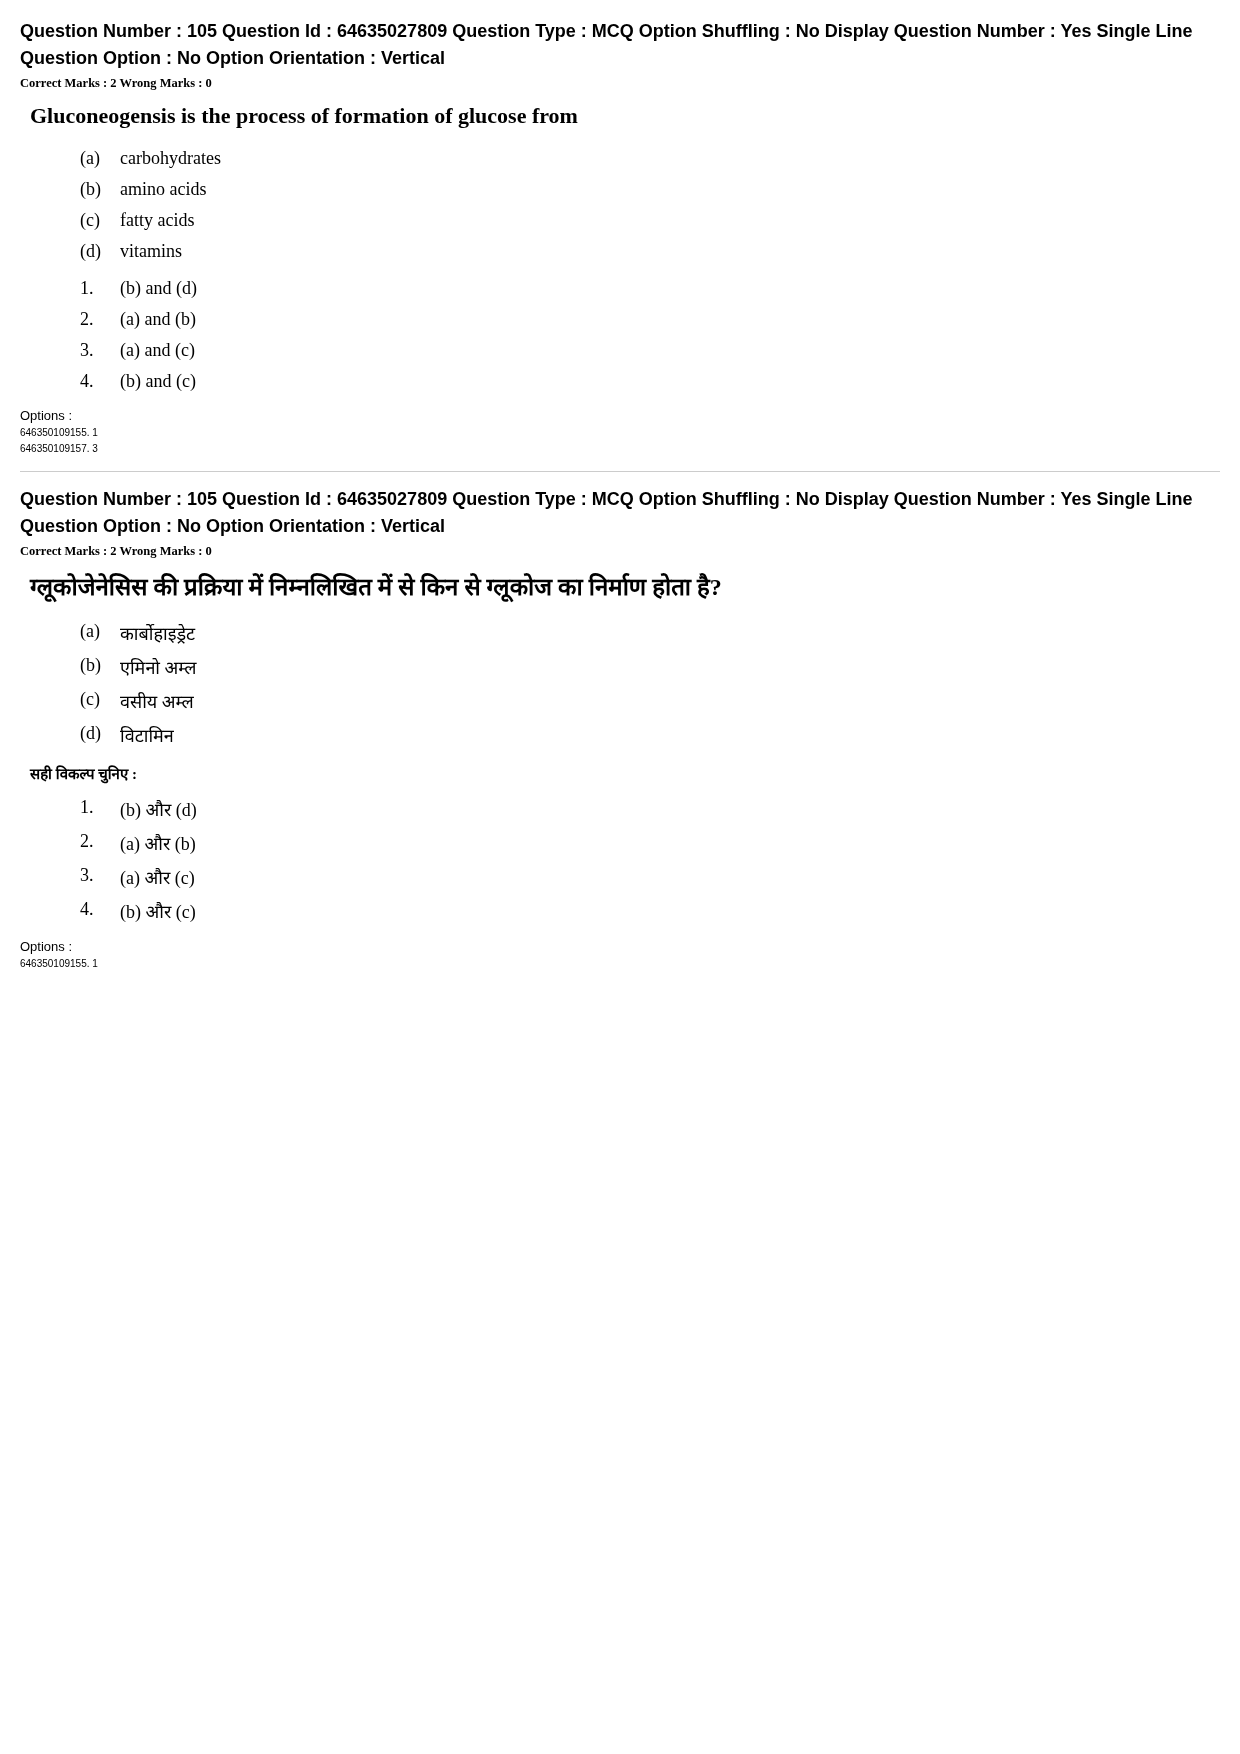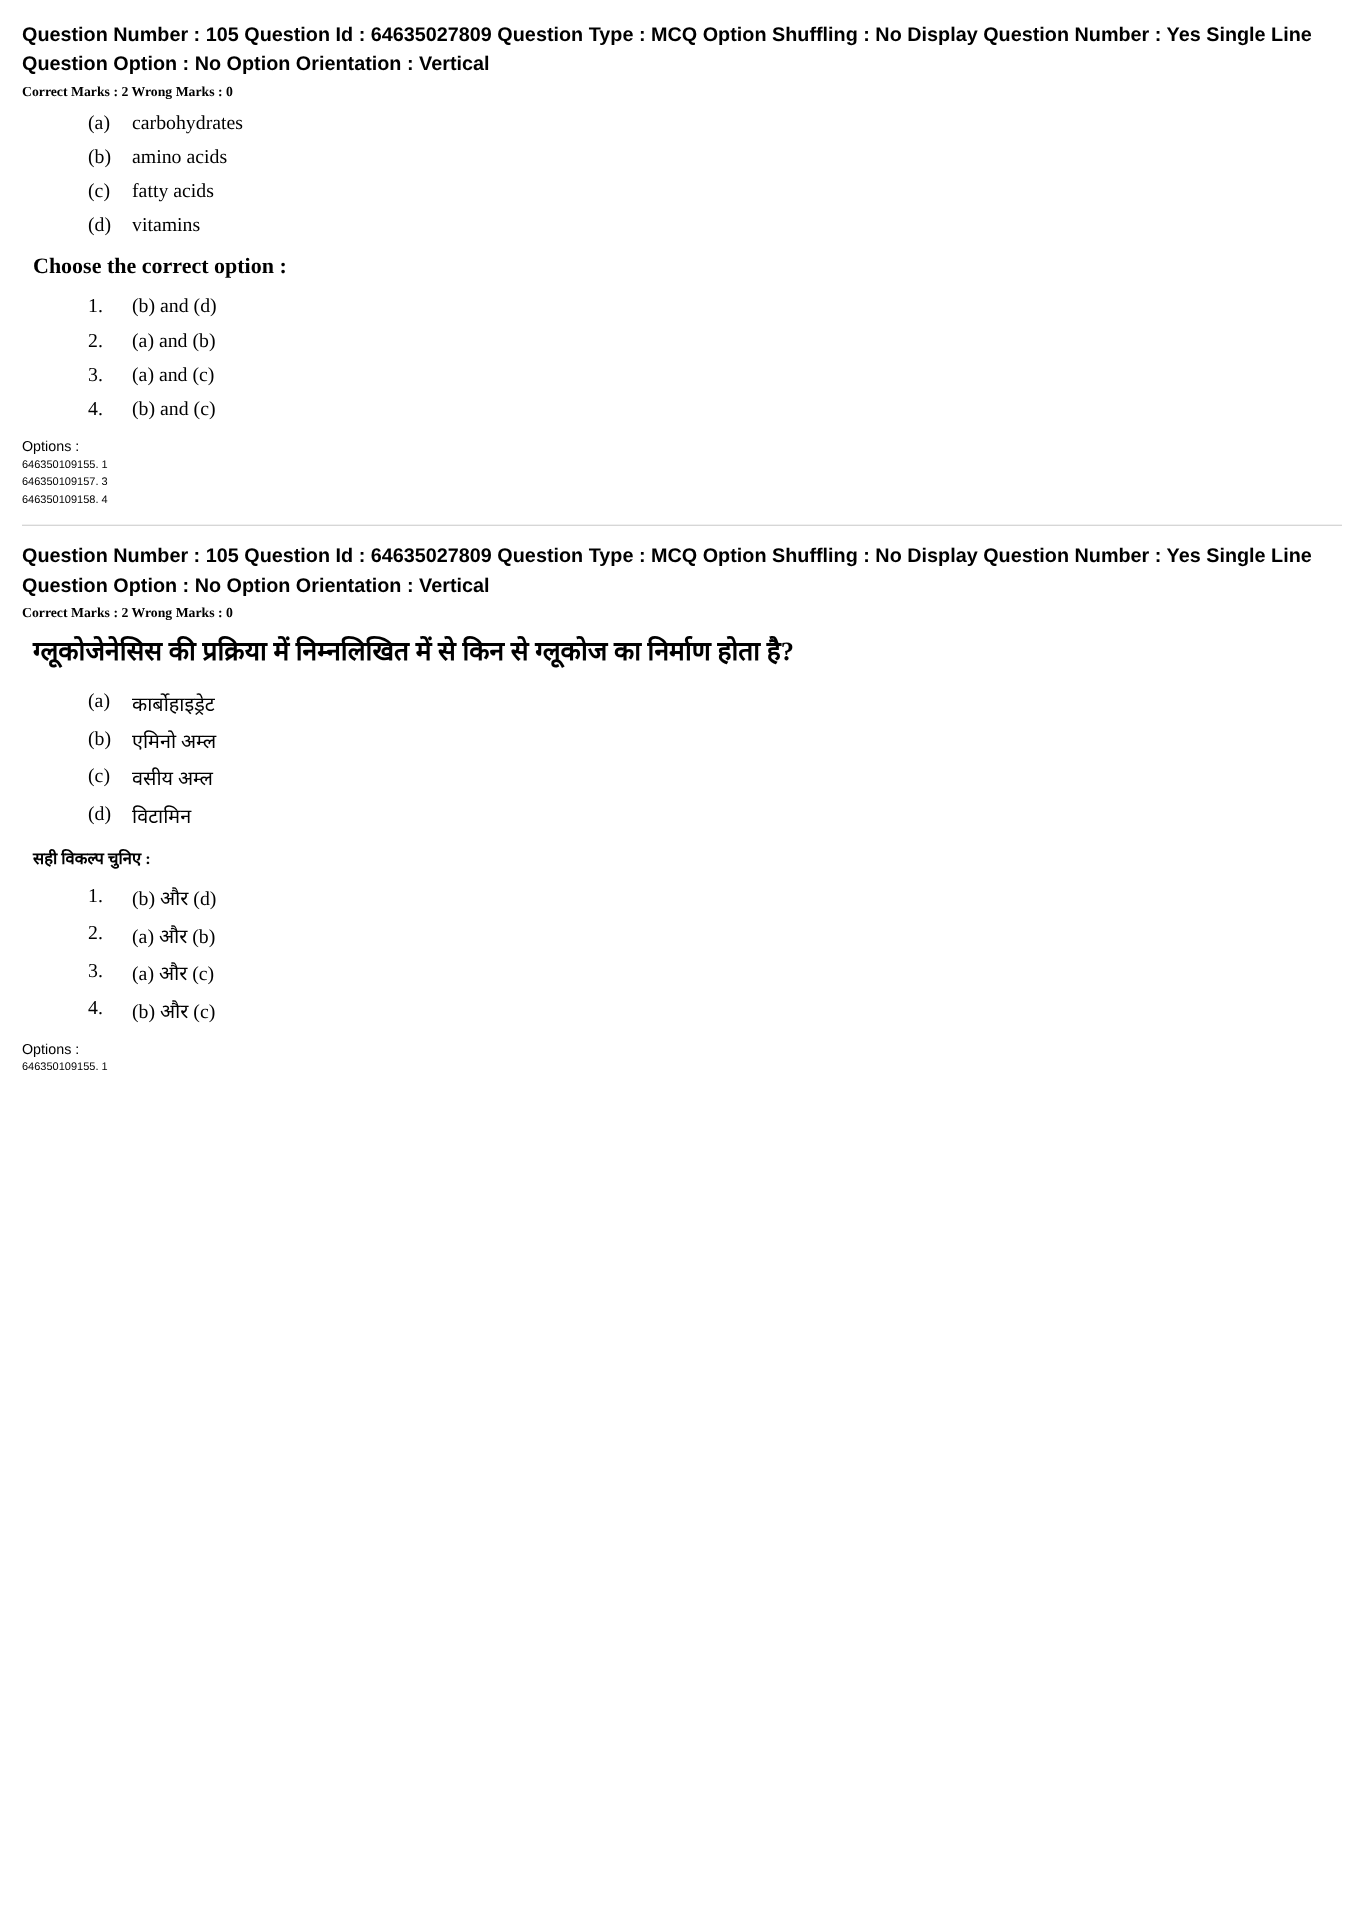--- a/index.html
+++ b/index.html
@@ -106,41 +106,41 @@
     }
   </style>
 </head>
 <body>
 
 <div>
 
   <div class="meta-info">Question Number : 105  Question Id : 64635027809  Question Type : MCQ  Option Shuffling : No  Display Question Number : Yes  Single Line Question Option : No  Option Orientation : Vertical</div>
   <div class="marks-line">Correct Marks : 2  Wrong Marks : 0</div>
 
+  <div class="question-text">Gluconeogensis is the process of formation of glucose from</div>
 
   <ul class="options-list">
     <li>
       <span class="option-label">(a)</span>
       <span>carbohydrates</span>
     </li>
     <li>
       <span class="option-label">(b)</span>
       <span>amino acids</span>
     </li>
     <li>
       <span class="option-label">(c)</span>
       <span>fatty acids</span>
     </li>
     <li>
       <span class="option-label">(d)</span>
       <span>vitamins</span>
     </li>
   </ul>
 
-  <div class="choose-text">Choose the correct option :</div>
 
   <ul class="numbered-list">
     <li>
       <span class="num-label">1.</span>
       <span>(b) and (d)</span>
     </li>
     <li>
       <span class="num-label">2.</span>
       <span>(a) and (b)</span>
     </li>
@@ -151,21 +151,20 @@
     <li>
       <span class="num-label">4.</span>
       <span>(b) and (c)</span>
     </li>
   </ul>
 
   <div class="options-section">
     <div class="options-heading">Options :</div>
     <div class="option-code">646350109155. 1</div>
     <div class="option-code">646350109157. 3</div>
-    <div class="option-code">646350109158. 4</div>
   </div>
 
 </div>
 
 <hr class="divider">
 
 <div>
 
   <div class="meta-info">Question Number : 105  Question Id : 64635027809  Question Type : MCQ  Option Shuffling : No  Display Question Number : Yes  Single Line Question Option : No  Option Orientation : Vertical</div>
   <div class="marks-line">Correct Marks : 2  Wrong Marks : 0</div>

